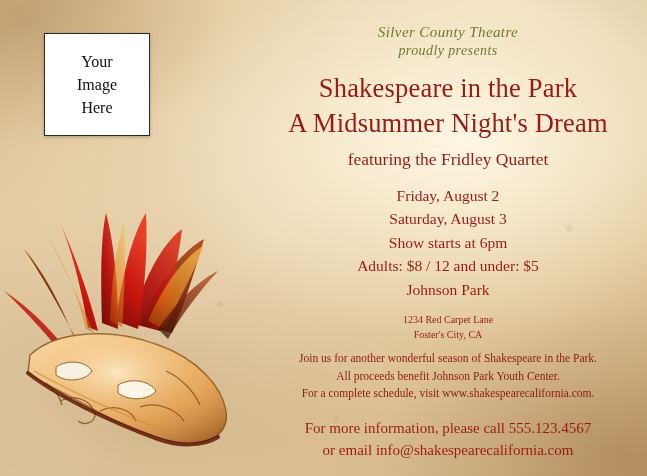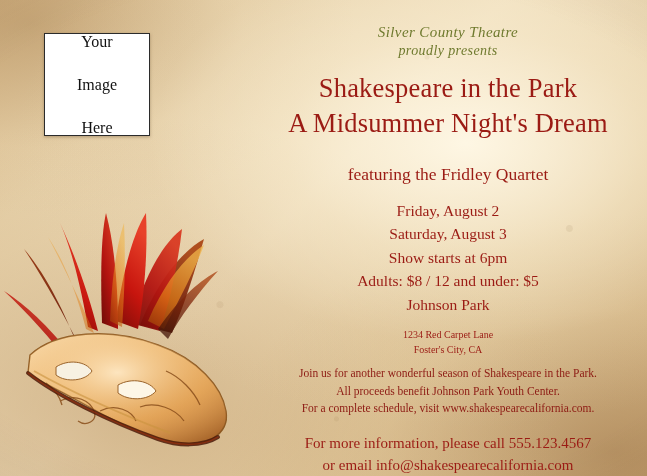--- a/index.html
+++ b/index.html
@@ -55,21 +55,20 @@
     box-shadow: 0 1px 3px rgba(80,55,25,0.35);
     display: flex;
     flex-direction: column;
     align-items: center;
     justify-content: center;
     font-family: "Liberation Serif", serif;
     color: #111;
     font-size: 16px;
     line-height: 1.45;
     text-align: center;
-    gap: 20px;
   }
 
   
   #mask-art {
     position: absolute;
     left: -10px;
     top: 205px;
     width: 300px;
     height: 265px;
     pointer-events: none;
@@ -101,21 +100,21 @@
     color: #9b1b14;
     line-height: 1.32;
     margin-top: 10px;
     letter-spacing: 0.2px;
   }
 
   .featuring {
     font-family: "Liberation Serif", serif;
     font-size: 17.5px;
     color: #9b1b14;
-    margin-top: 23px;
+    margin-top: 8px;
   }
 
   .details {
     font-family: "Liberation Serif", serif;
     font-size: 15.5px;
     color: #9b1b14;
     margin-top: 14px;
     line-height: 1.5;
   }
   .details .venue { display: block; margin-top: 1px; }

